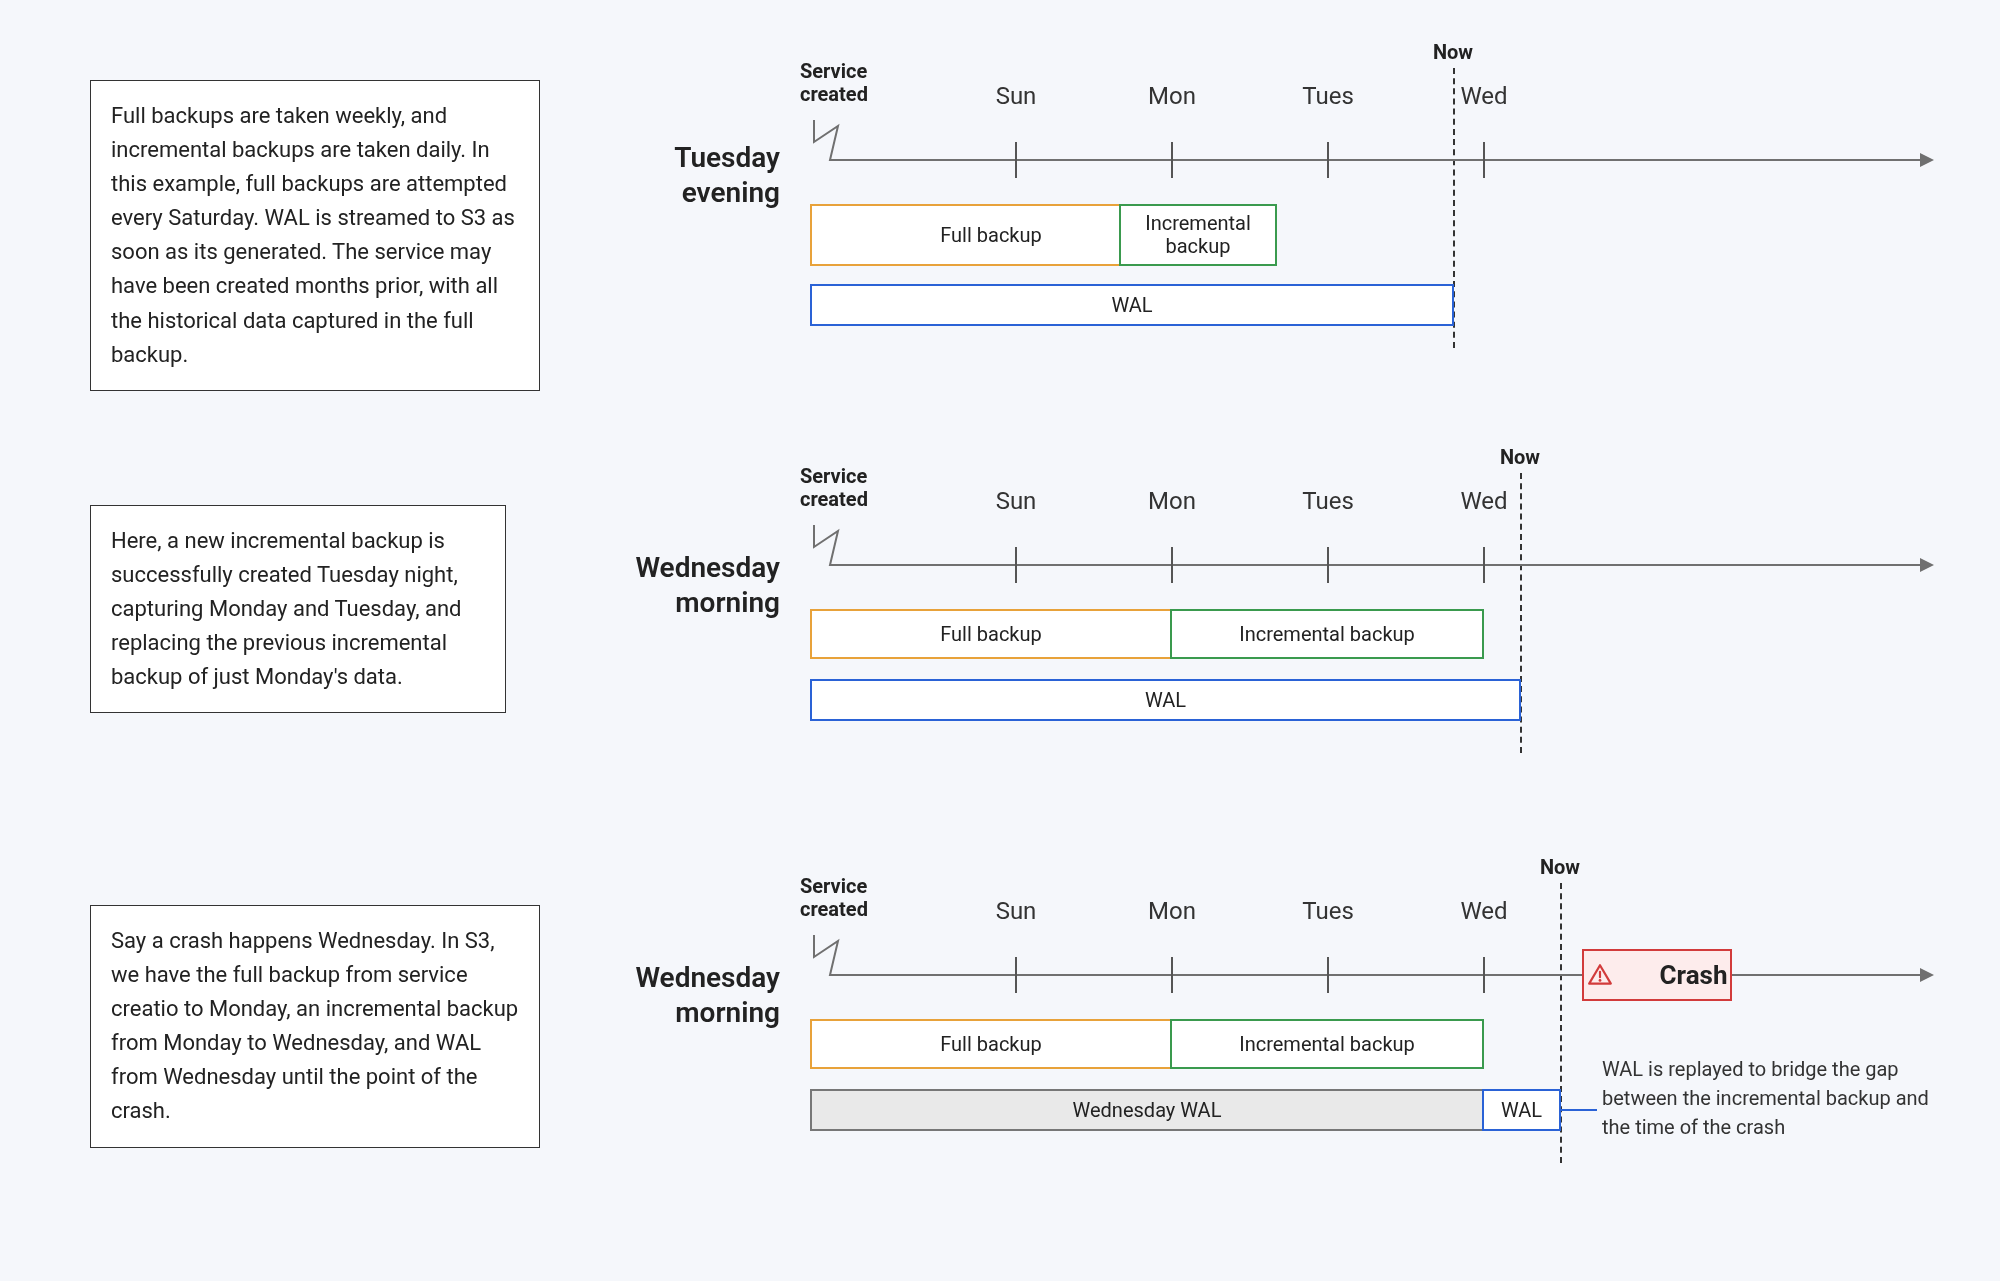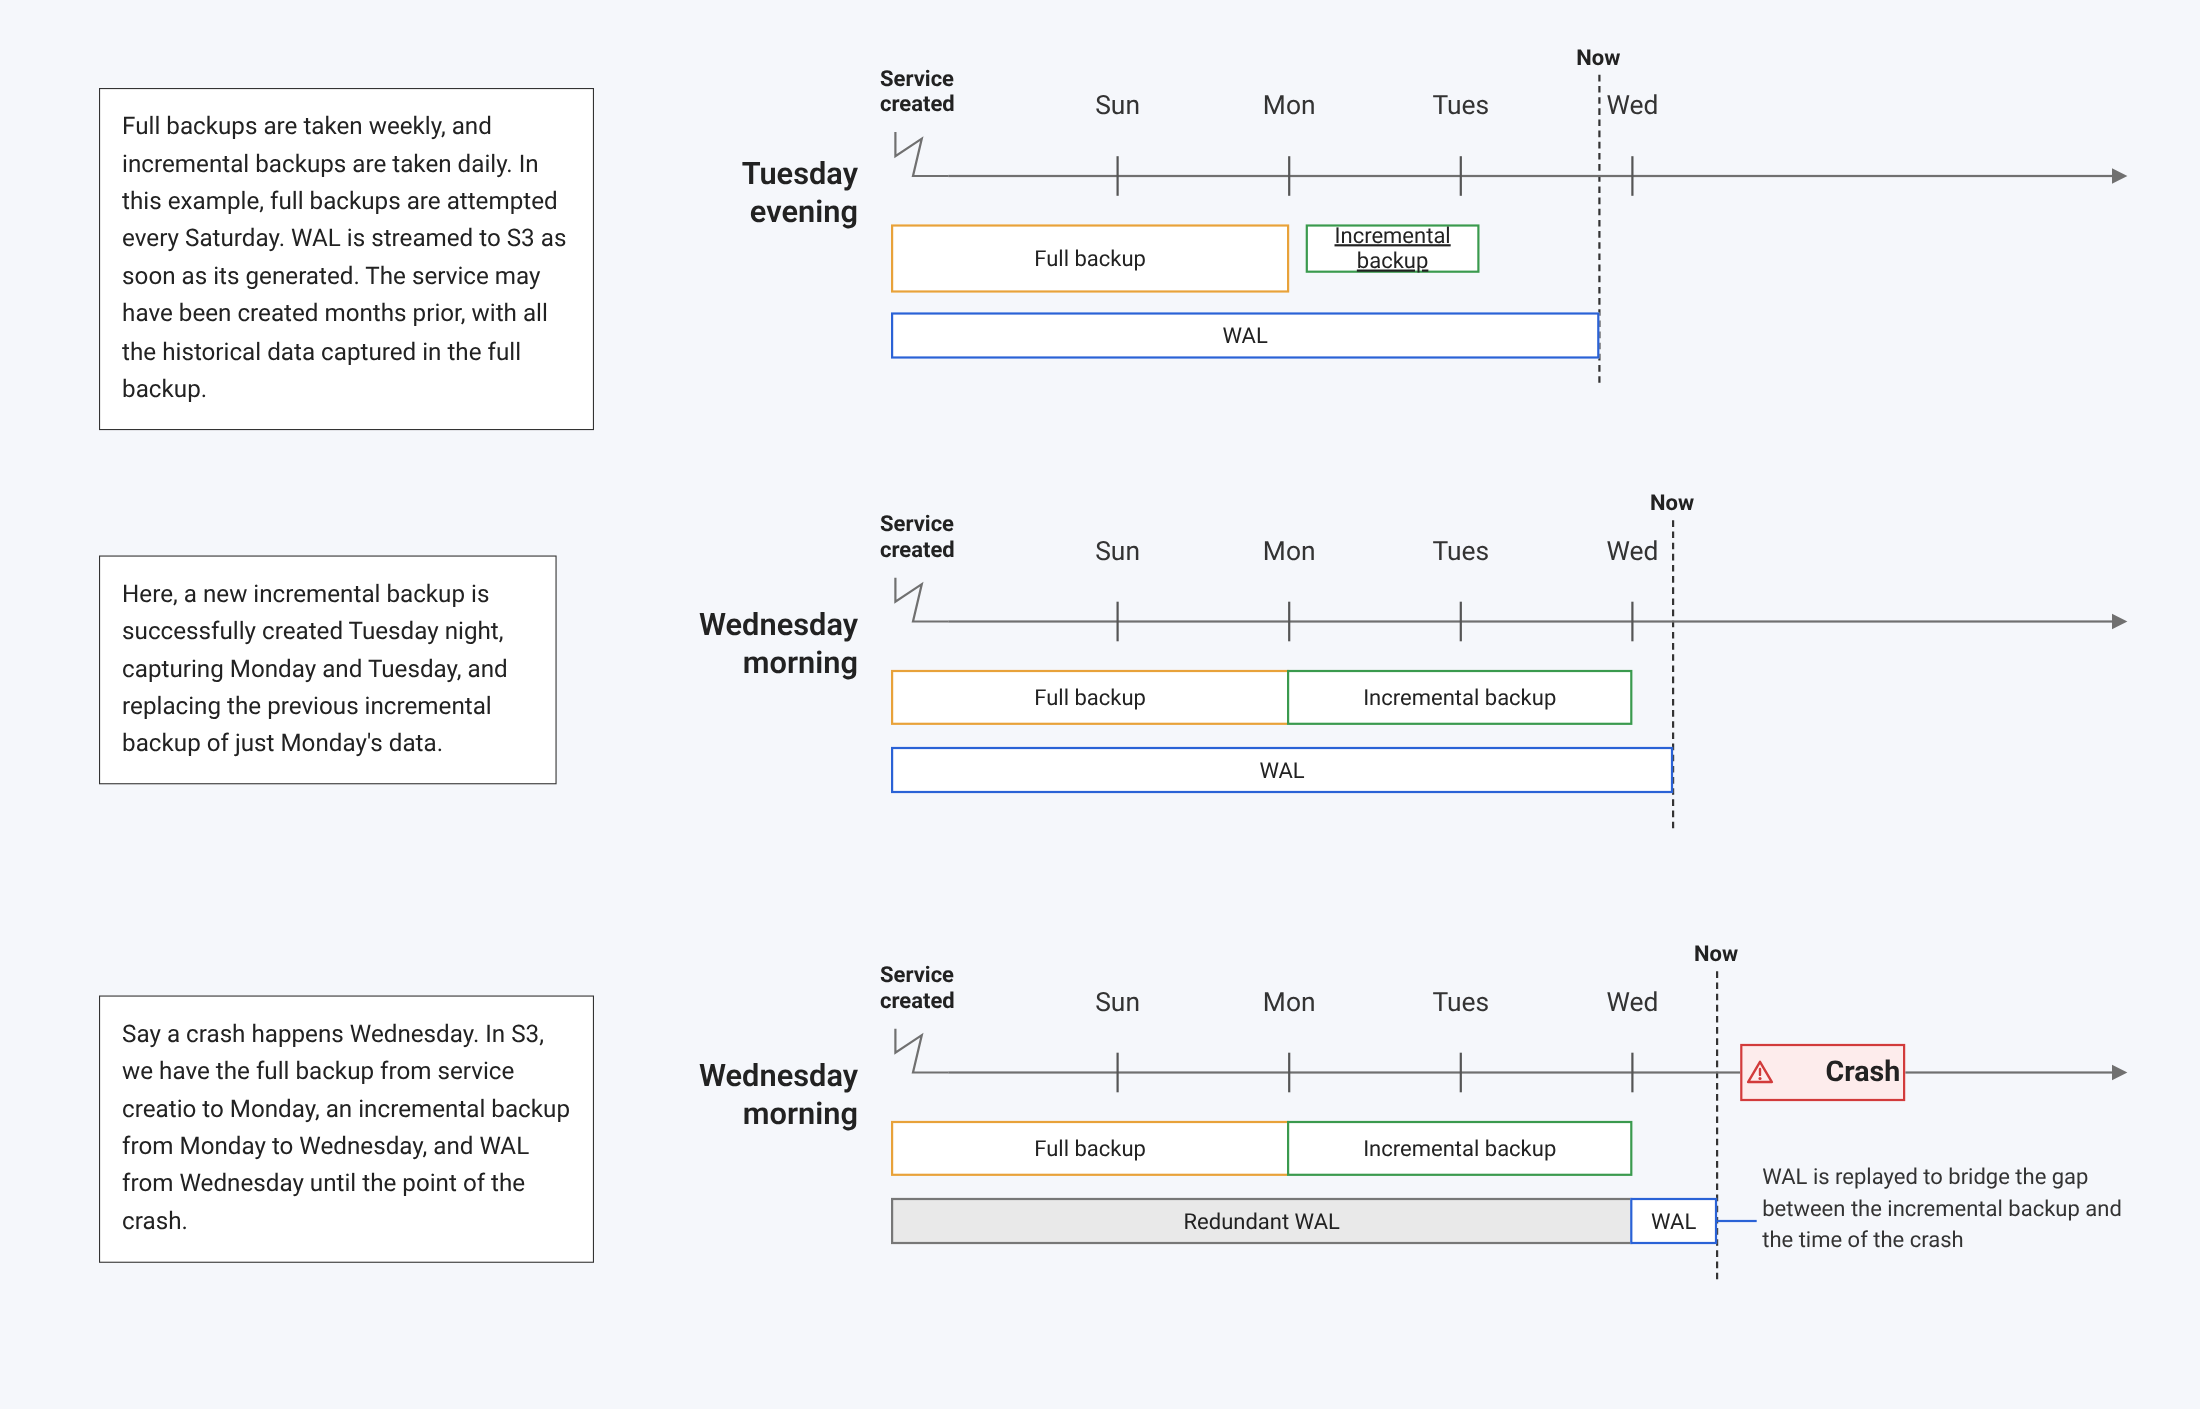--- a/index.html
+++ b/index.html
@@ -153,21 +153,21 @@
     <div class="axis-line" style="left:862px; top:119px; width:1060px;"></div>
     <div class="axis-arrow" style="left:1920px; top:113px;"></div>
     <div class="tick" style="left:1015px; top:102px;"></div>
     <div class="tick" style="left:1171px; top:102px;"></div>
     <div class="tick" style="left:1327px; top:102px;"></div>
     <div class="tick" style="left:1483px; top:102px;"></div>
 
     <div class="bar orange" style="left:810px; top:164px; width:362px; height:62px;">
       <span>Full backup</span>
     </div>
-    <div class="bar green" style="left:1187px; top:164px; width:158px; height:44px; white-space:pre-line;text-decoration:underline;">
+    <div class="bar green" style="left:1119px; top:164px; width:158px; height:62px; white-space:pre-line;">
       <span>Incremental
 backup</span>
     </div>
     <div class="bar blue" style="left:810px; top:244px; width:644px; height:42px;">
       <span>WAL</span>
     </div>
   </div>
 
   <div class="row" style="top:445px; height:330px;">
 
@@ -251,21 +251,21 @@
     </div>
 
     <div class="bar orange" style="left:810px; top:164px; width:362px; height:50px;">
       <span>Full backup</span>
     </div>
     <div class="bar green" style="left:1170px; top:164px; width:314px; height:50px;">
       <span>Incremental backup</span>
     </div>
 
     <div class="bar gray" style="left:810px; top:234px; width:674px; height:42px;">
-      <span>Redundant WAL</span>
+      <span>Wednesday WAL</span>
     </div>
     <div class="bar blue" style="left:1482px; top:234px; width:79px; height:42px;">
       <span>WAL</span>
     </div>
 
     <div style="position:absolute; left:1561px; top:254px; width:36px; height:2px; background:#2a62d6;"></div>
 
     <div class="note-text" style="left:1602px; top:200px; width:330px;">
       <span>WAL is replayed to bridge the gap between the incremental backup and the time of the crash</span>
     </div>

